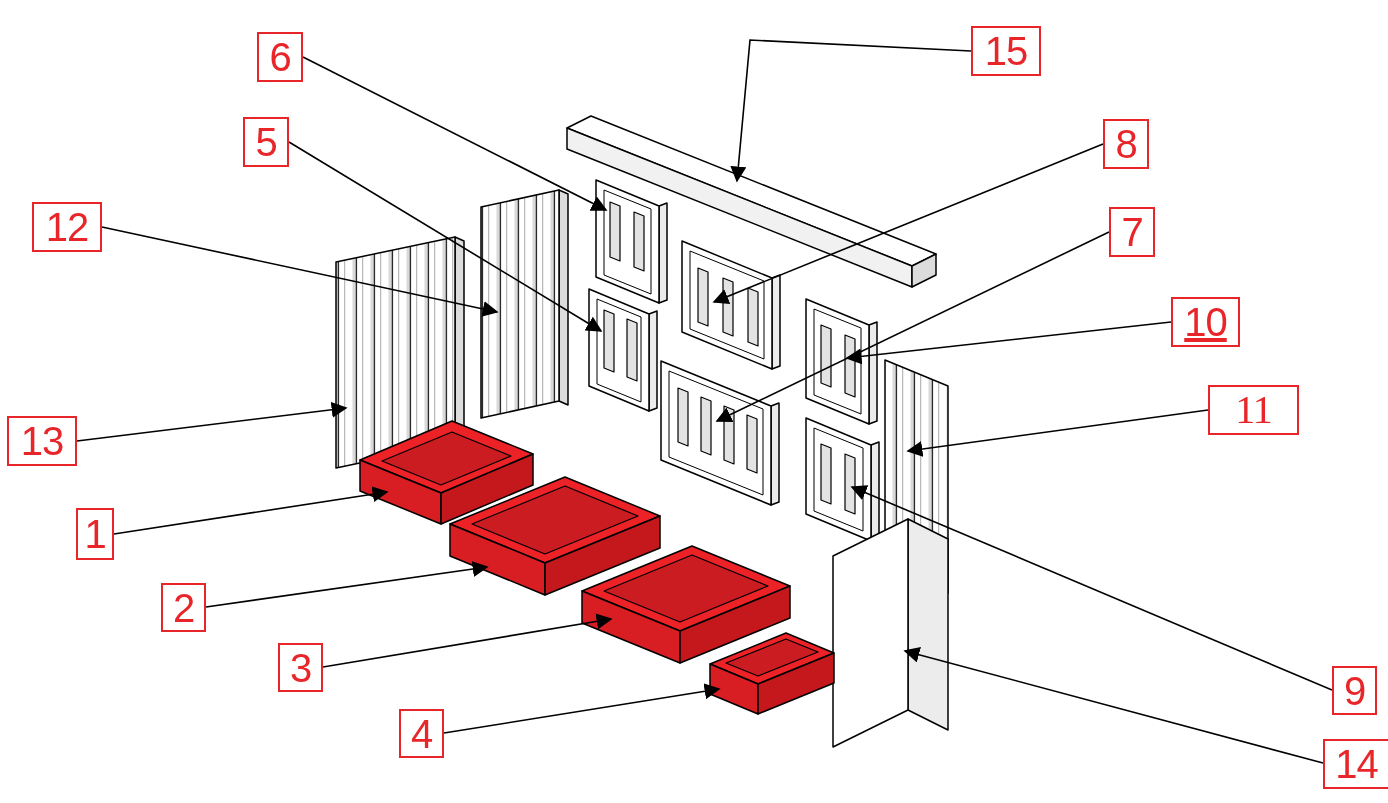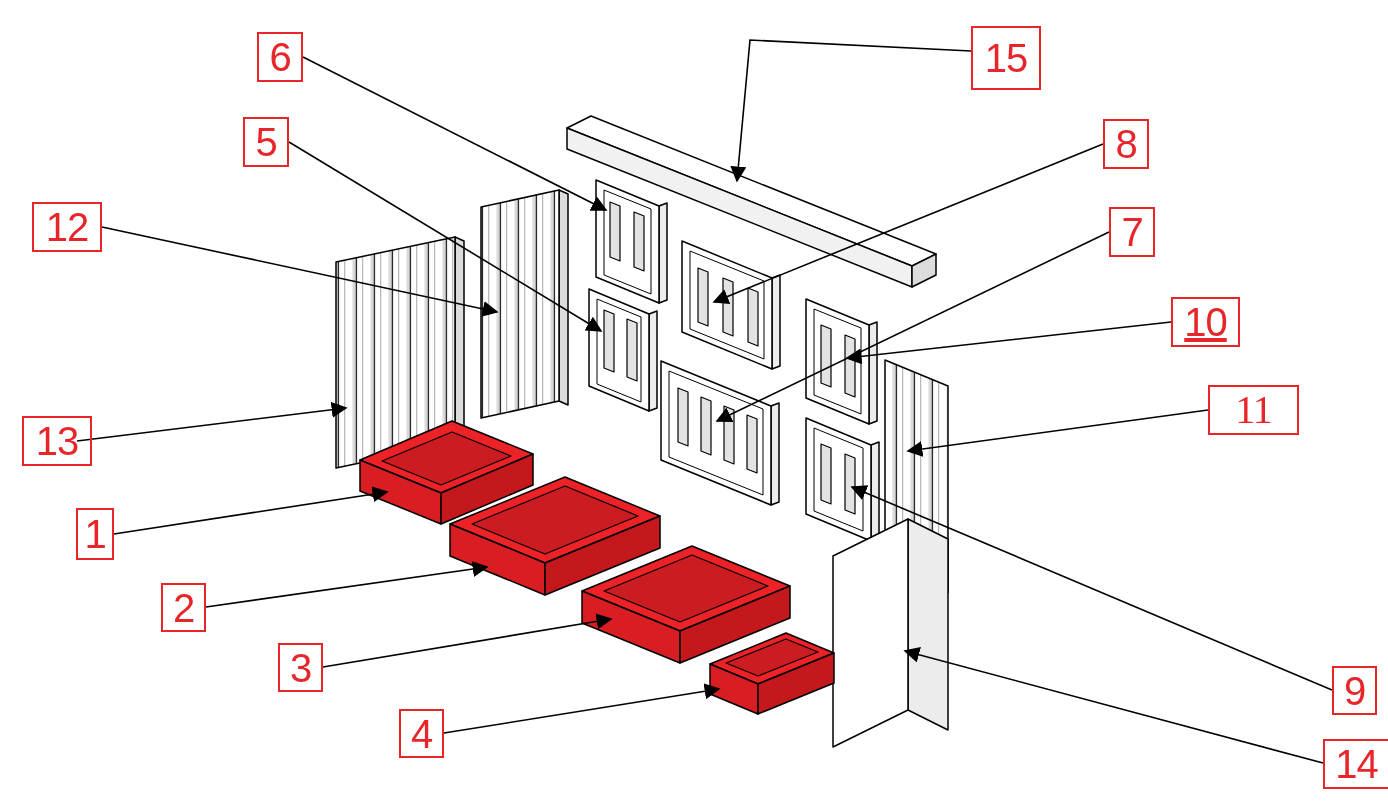--- a/index.html
+++ b/index.html
@@ -176,17 +176,17 @@
   <div class="callout" style="left:278px;  top:643px; width:45px; height:49px;">3</div>
   <div class="callout" style="left:399px;  top:709px; width:45px; height:49px;">4</div>
   <div class="callout" style="left:243px;  top:117px; width:46px; height:50px;">5</div>
   <div class="callout" style="left:257px;  top:32px;  width:46px; height:50px;">6</div>
   <div class="callout" style="left:1109px; top:207px; width:46px; height:50px;">7</div>
   <div class="callout" style="left:1103px; top:119px; width:46px; height:50px;">8</div>
   <div class="callout" style="left:1332px; top:666px; width:45px; height:49px;">9</div>
   <div class="callout" style="left:1171px; top:297px; width:69px; height:50px;text-decoration:underline;">10</div>
   <div class="callout" style="left:1208px; top:385px; width:91px; height:50px;font-family:Liberation Serif, serif;">11</div>
   <div class="callout" style="left:32px;   top:202px; width:70px; height:50px;">12</div>
-  <div class="callout" style="left:22px;    top:416px; width:70px; height:50px;">13</div>
+  <div class="callout" style="left:7px;    top:416px; width:70px; height:50px;">13</div>
   <div class="callout" style="left:1323px; top:739px; width:67px; height:50px;">14</div>
-  <div class="callout" style="left:971px;  top:26px;  width:70px; height:64px;">15</div>
+  <div class="callout" style="left:971px;  top:26px;  width:70px; height:50px;">15</div>
 
 </div>
 
 </body></html>

